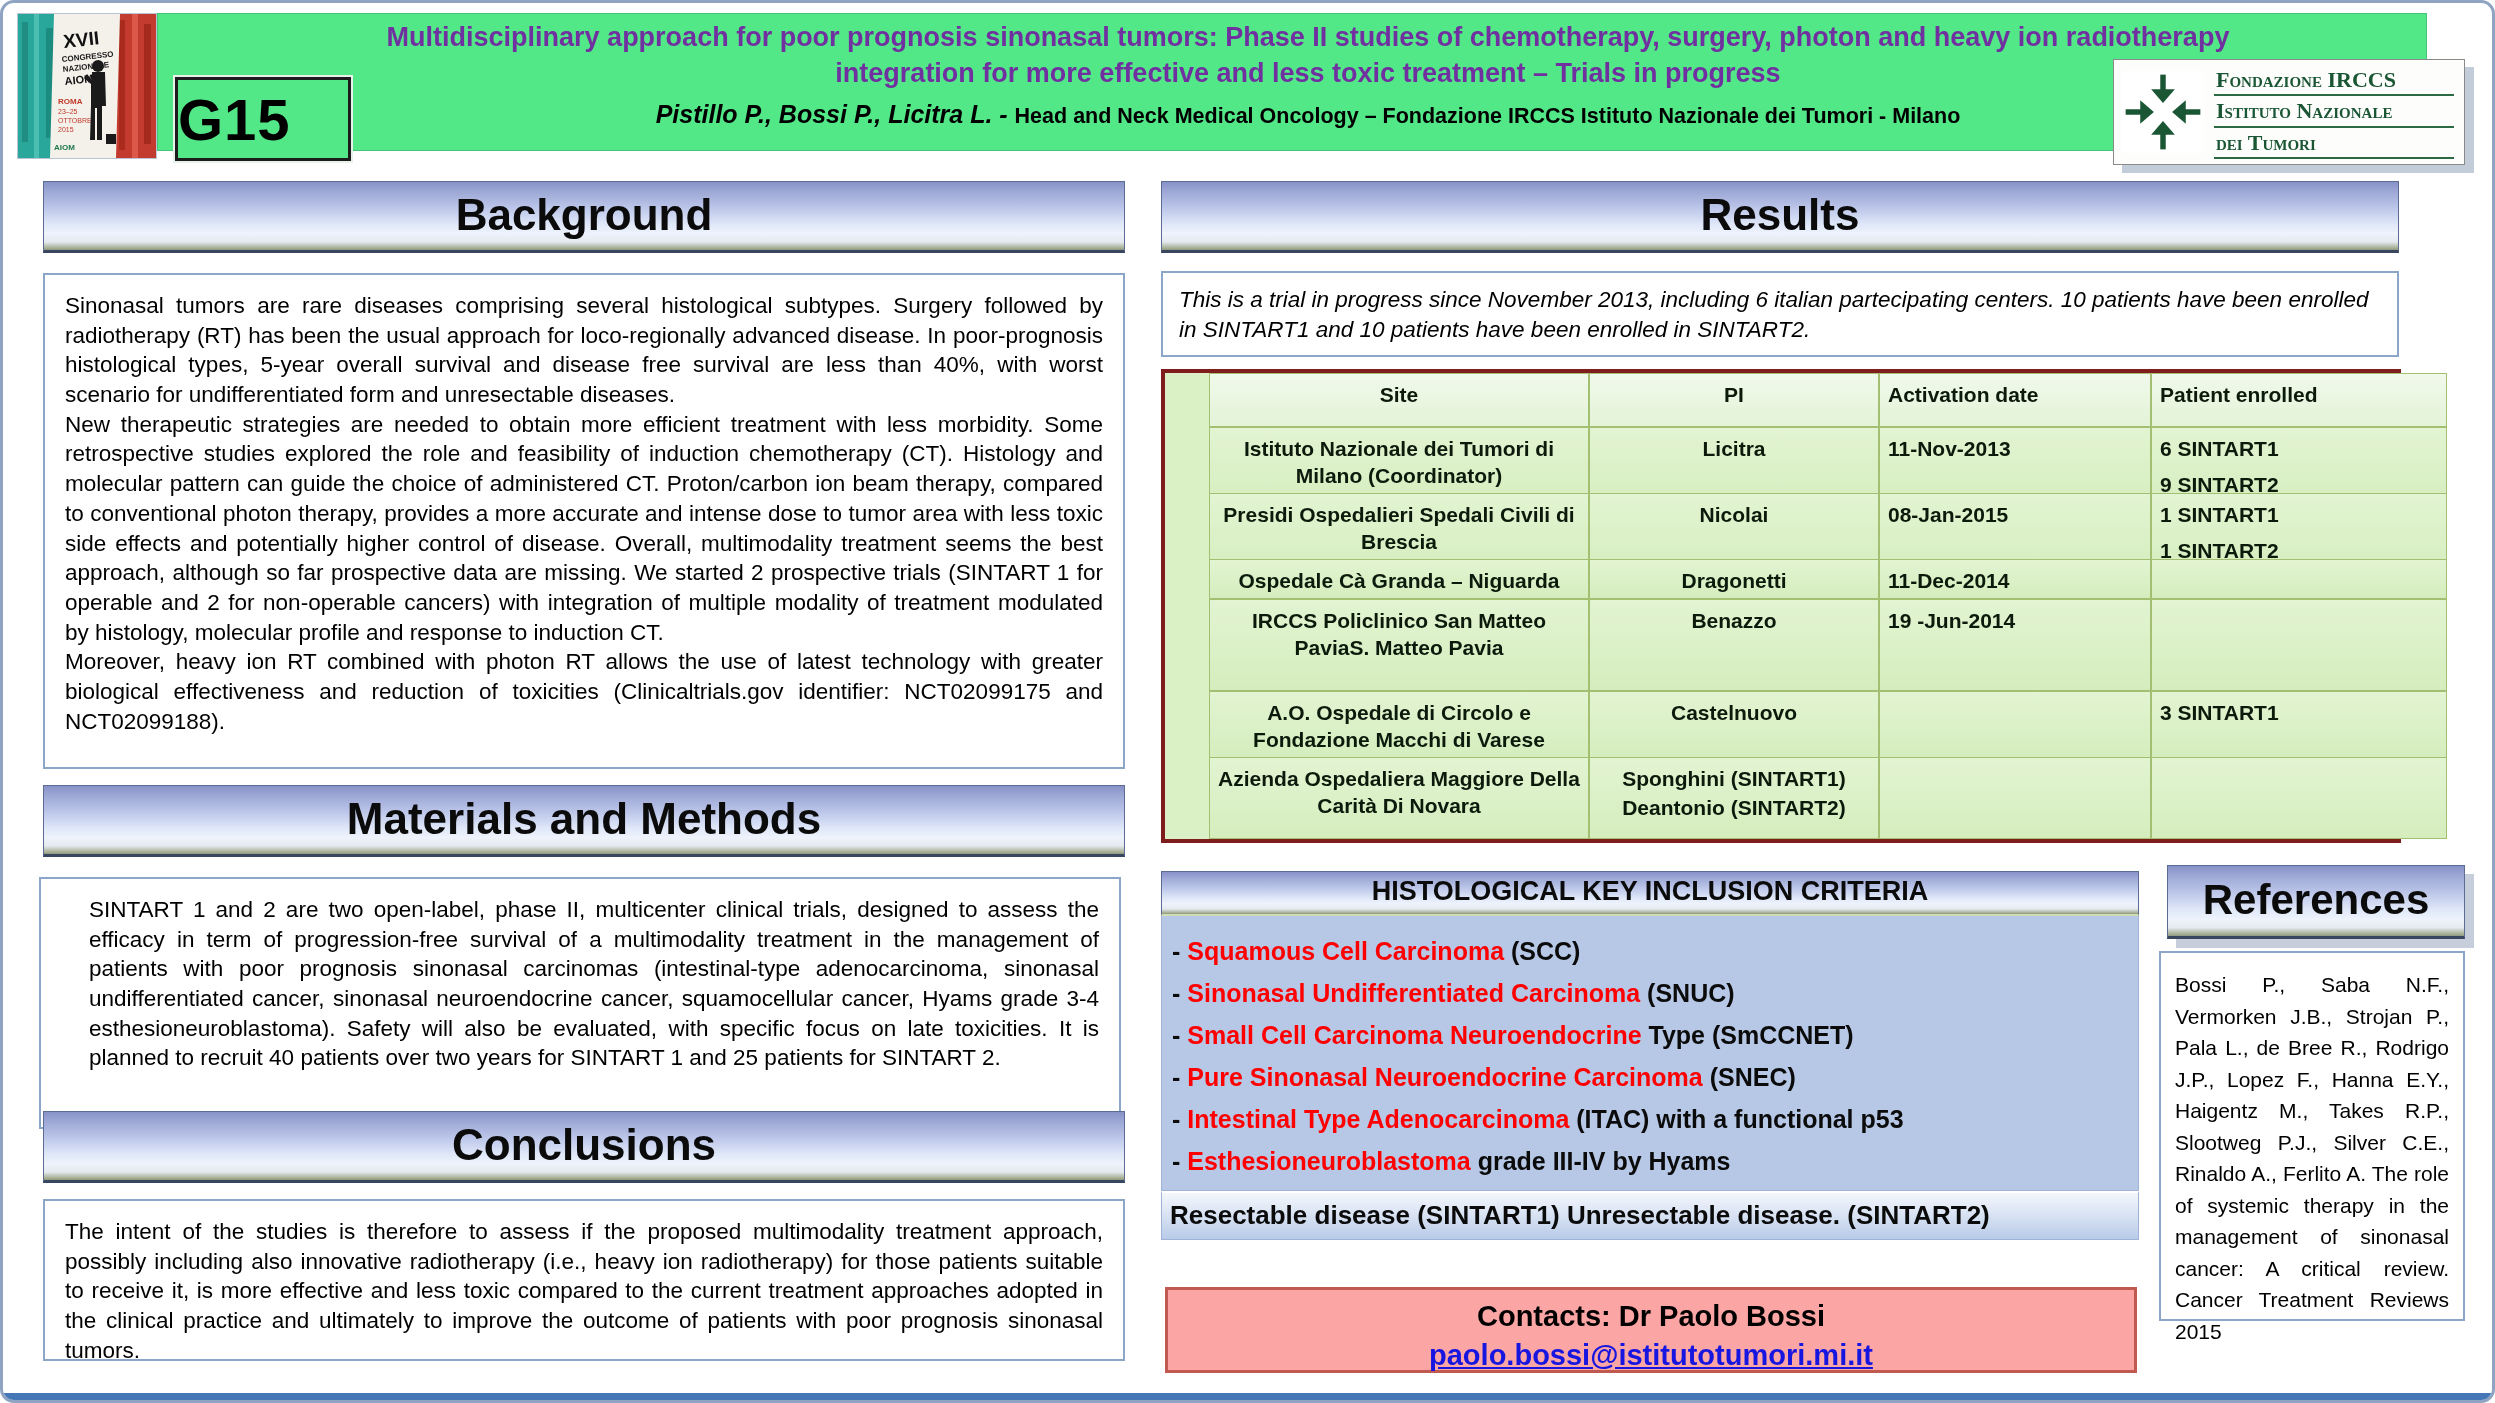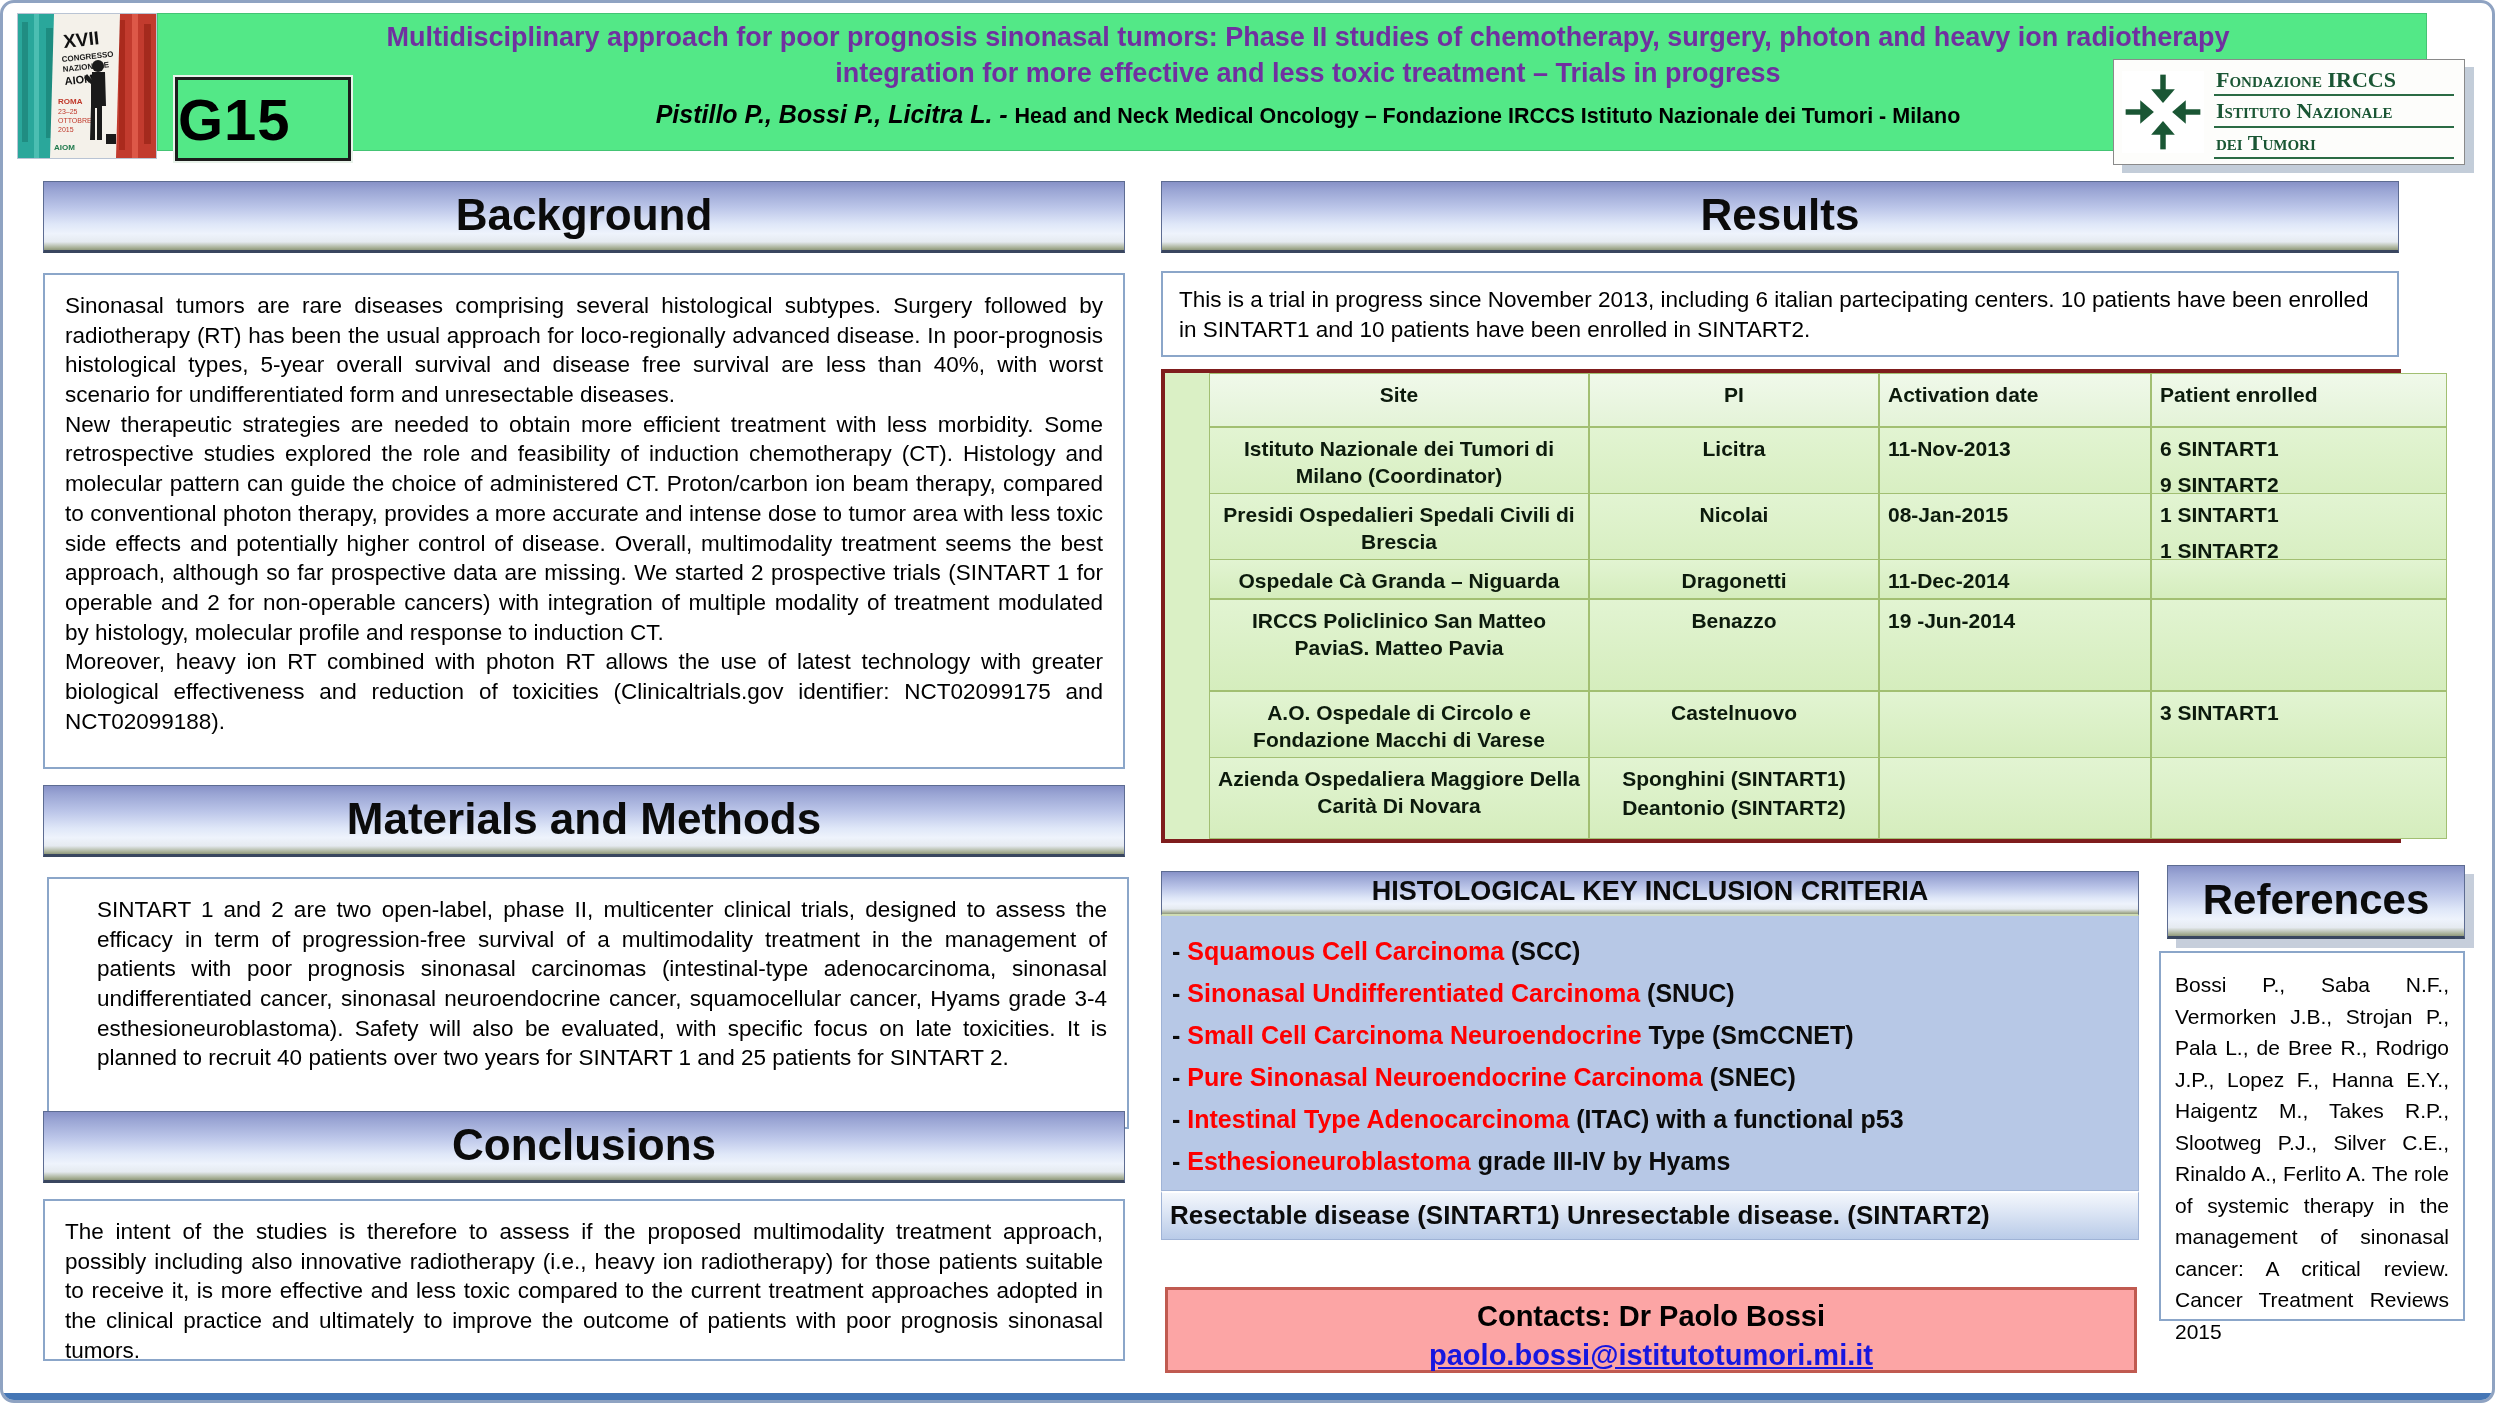--- a/index.html
+++ b/index.html
@@ -153,32 +153,32 @@
   </div>
 
   <div class="abs sec-header big" style="left:40px;top:178px;width:1082px;">Background</div>
   <div class="abs content-box" style="left:40px;top:270px;width:1082px;height:496px;">
     <p>Sinonasal tumors are rare diseases comprising several histological subtypes. Surgery followed by radiotherapy (RT) has been the usual approach for loco-regionally advanced disease. In poor-prognosis histological types, 5-year overall survival and disease free survival are less than 40%, with worst scenario for undifferentiated form and unresectable diseases.</p>
     <p>New therapeutic strategies are needed to obtain more efficient treatment with less morbidity. Some retrospective studies explored the role and feasibility of induction chemotherapy (CT). Histology and molecular pattern can guide the choice of administered CT. Proton/carbon ion beam therapy, compared to conventional photon therapy, provides a more accurate and intense dose to tumor area with less toxic side effects and potentially higher control of disease. Overall, multimodality treatment seems the best approach, although so far prospective data are missing. We started 2 prospective trials (SINTART 1 for operable and 2 for non-operable cancers) with integration of multiple modality of treatment modulated by histology, molecular profile and response to induction CT.</p>
     <p>Moreover, heavy ion RT combined with photon RT allows the use of latest technology with greater biological effectiveness and reduction of toxicities (Clinicaltrials.gov identifier: NCT02099175 and NCT02099188).</p>
   </div>
 
   <div class="abs sec-header big" style="left:40px;top:782px;width:1082px;">Materials and Methods</div>
-  <div class="abs content-box" style="left:44px;top:874px;width:1082px;height:252px;padding-left:48px;">
+  <div class="abs content-box" style="left:36px;top:874px;width:1082px;height:252px;padding-left:48px;">
     <p>SINTART 1 and 2 are two open-label, phase II, multicenter clinical trials, designed to assess the efficacy in term of progression-free survival of a multimodality treatment in the management of patients with poor prognosis sinonasal carcinomas (intestinal-type adenocarcinoma, sinonasal undifferentiated cancer, sinonasal neuroendocrine cancer, squamocellular cancer, Hyams grade 3-4 esthesioneuroblastoma). Safety will also be evaluated, with specific focus on late toxicities. It is planned to recruit 40 patients over two years for SINTART 1 and 25 patients for SINTART 2.</p>
   </div>
 
   <div class="abs sec-header big" style="left:40px;top:1108px;width:1082px;">Conclusions</div>
   <div class="abs content-box" style="left:40px;top:1196px;width:1082px;height:162px;">
     <p>The intent of the studies is therefore to assess if the proposed multimodality treatment approach, possibly including also innovative radiotherapy (i.e., heavy ion radiotherapy) for those patients suitable to receive it, is more effective and less toxic compared to the current treatment approaches adopted in the clinical practice and ultimately to improve the outcome of patients with poor prognosis sinonasal tumors.</p>
   </div>
 
   <div class="abs sec-header big" style="left:1158px;top:178px;width:1238px;">Results</div>
   <div class="abs content-box" style="left:1158px;top:268px;width:1238px;height:86px;padding:12px 16px;">
-    <p style="text-align:left;">This is a trial in progress since November 2013, including 6 italian partecipating centers. 10 patients have been enrolled in SINTART1 and 10 patients have been enrolled in  SINTART2.</p>
+    <p style="text-align:left;font-style:italic;">This is a trial in progress since November 2013, including 6 italian partecipating centers. 10 patients have been enrolled in SINTART1 and 10 patients have been enrolled in  SINTART2.</p>
   </div>
 
   <div class="abs sites-table" style="left:1158px;top:366px;width:1240px;">
     <div class="t-row t-head" style="height:54px;">
       <div class="t-cell c-center">Site</div>
       <div class="t-cell c-center">PI</div>
       <div class="t-cell c-left">Activation date</div>
       <div class="t-cell c-left">Patient enrolled</div>
     </div>
     <div class="t-row" style="height:66px;">

